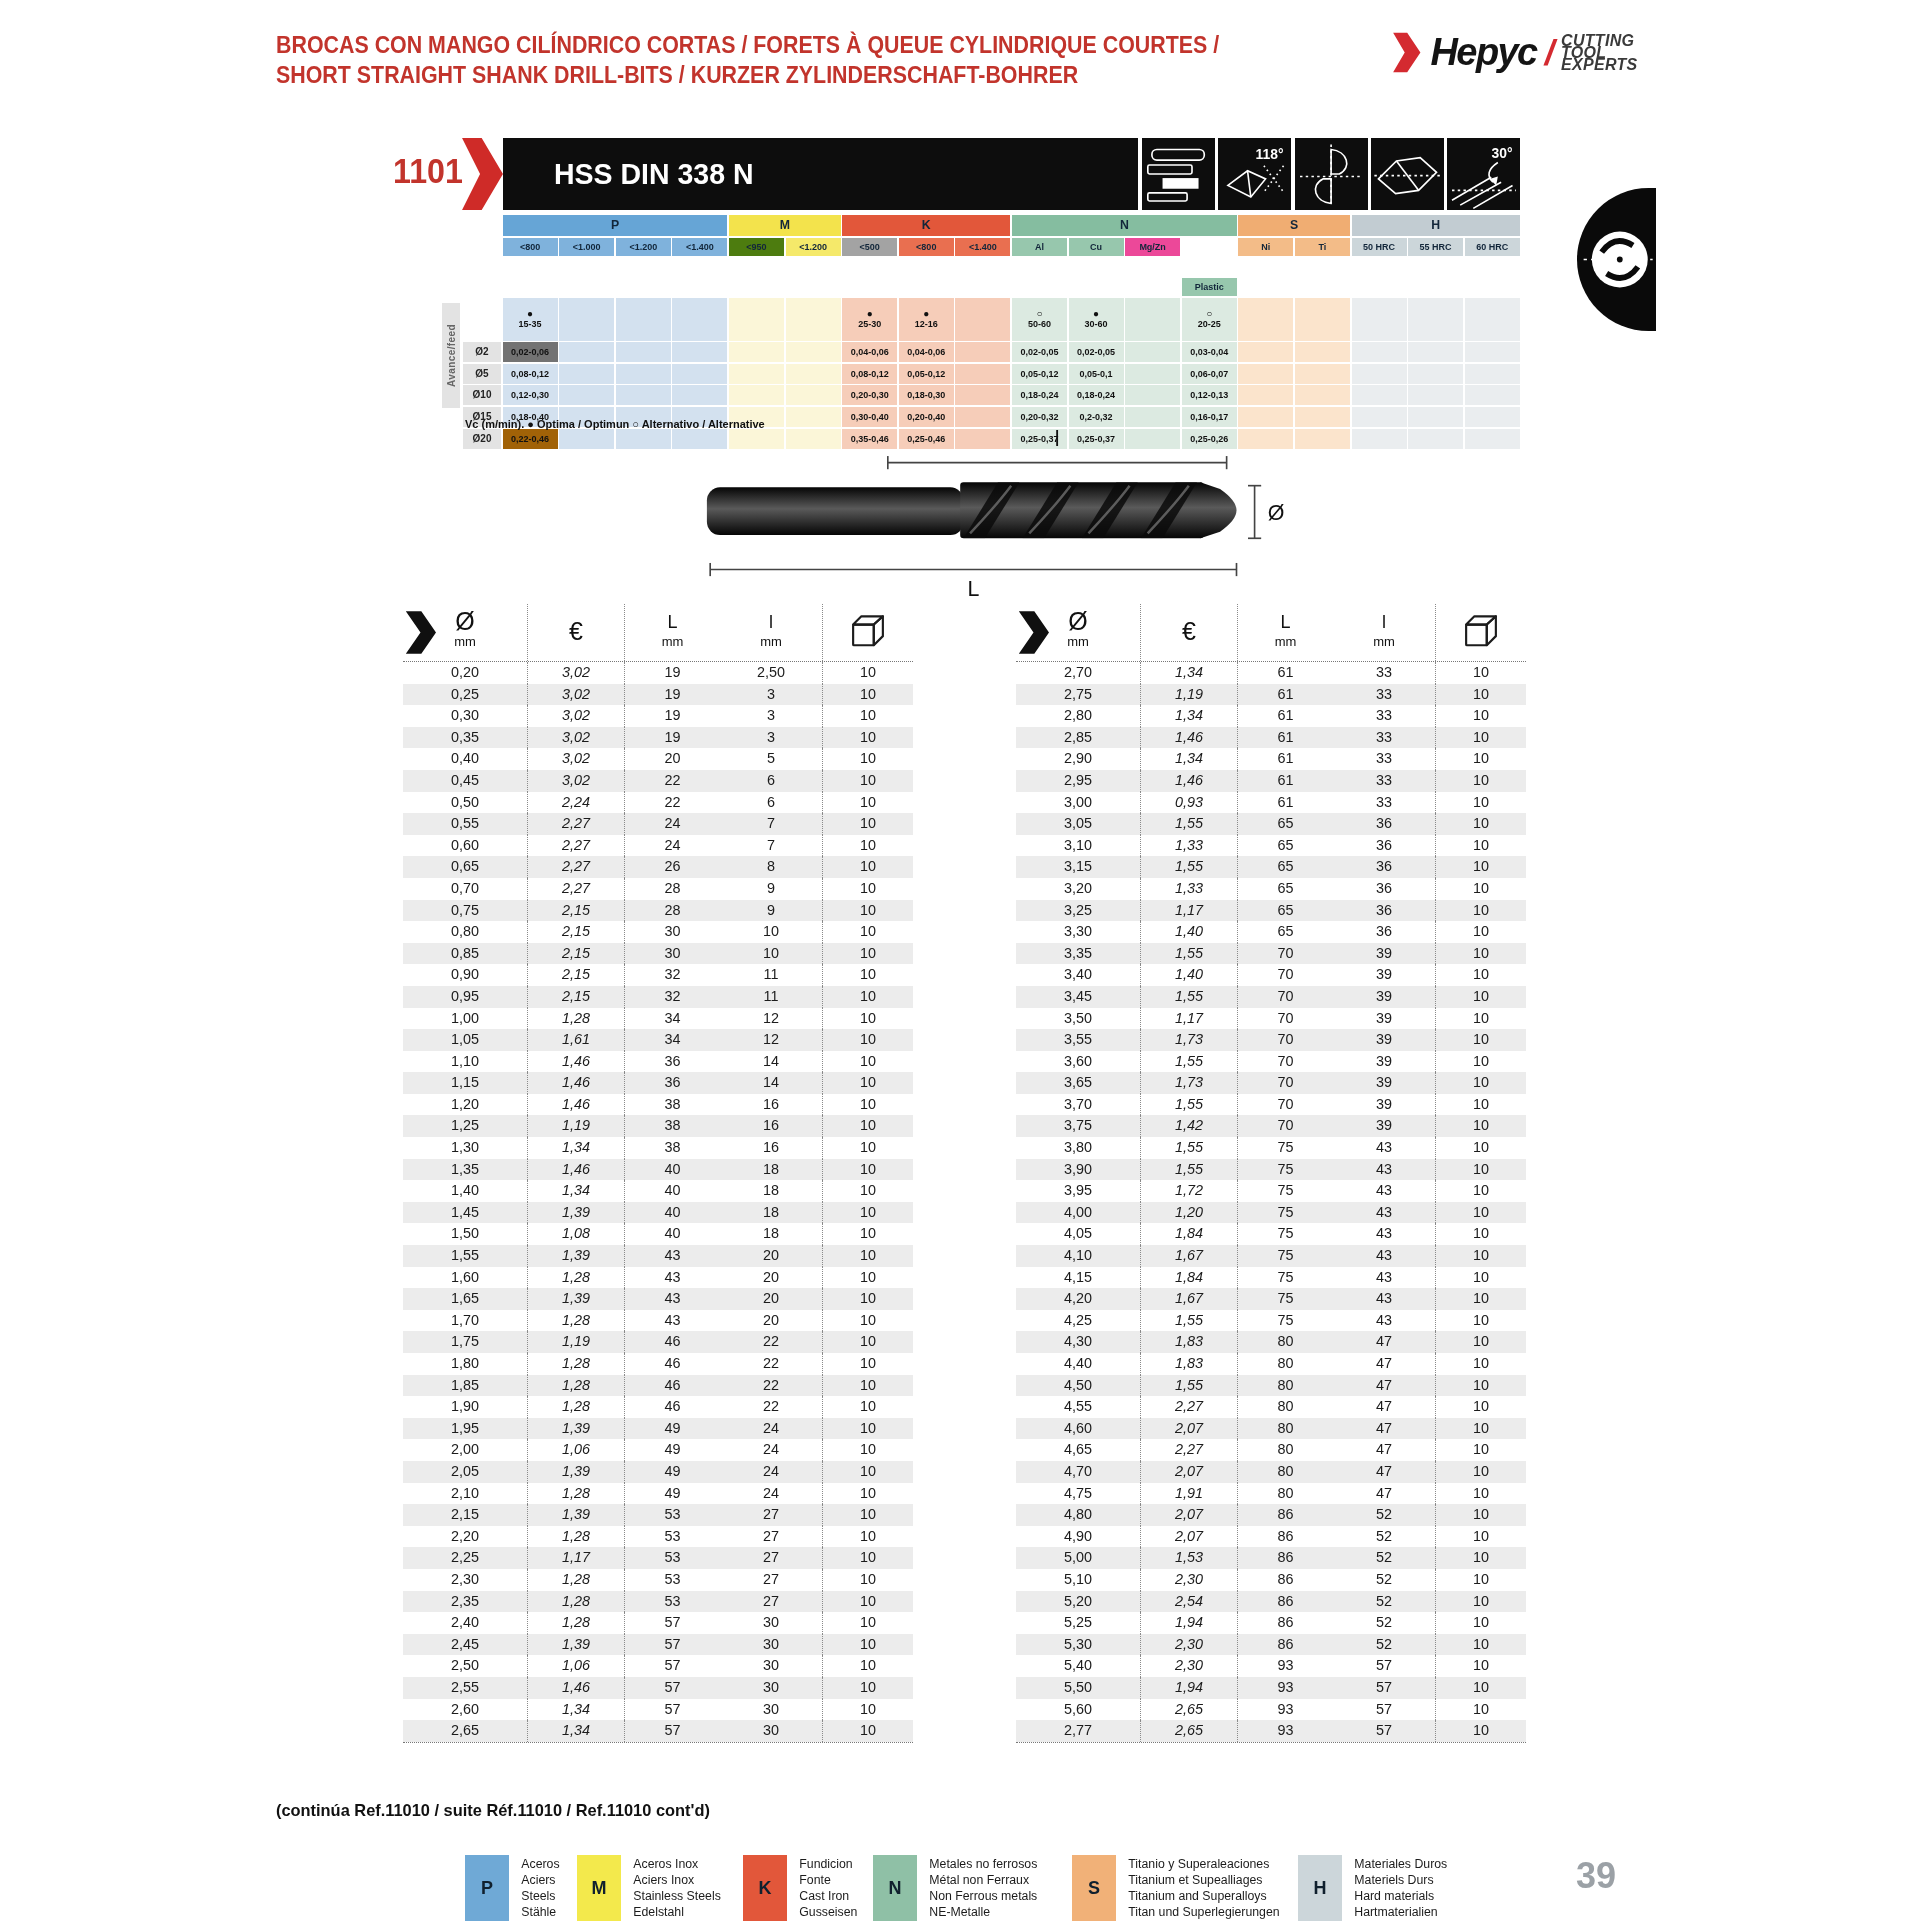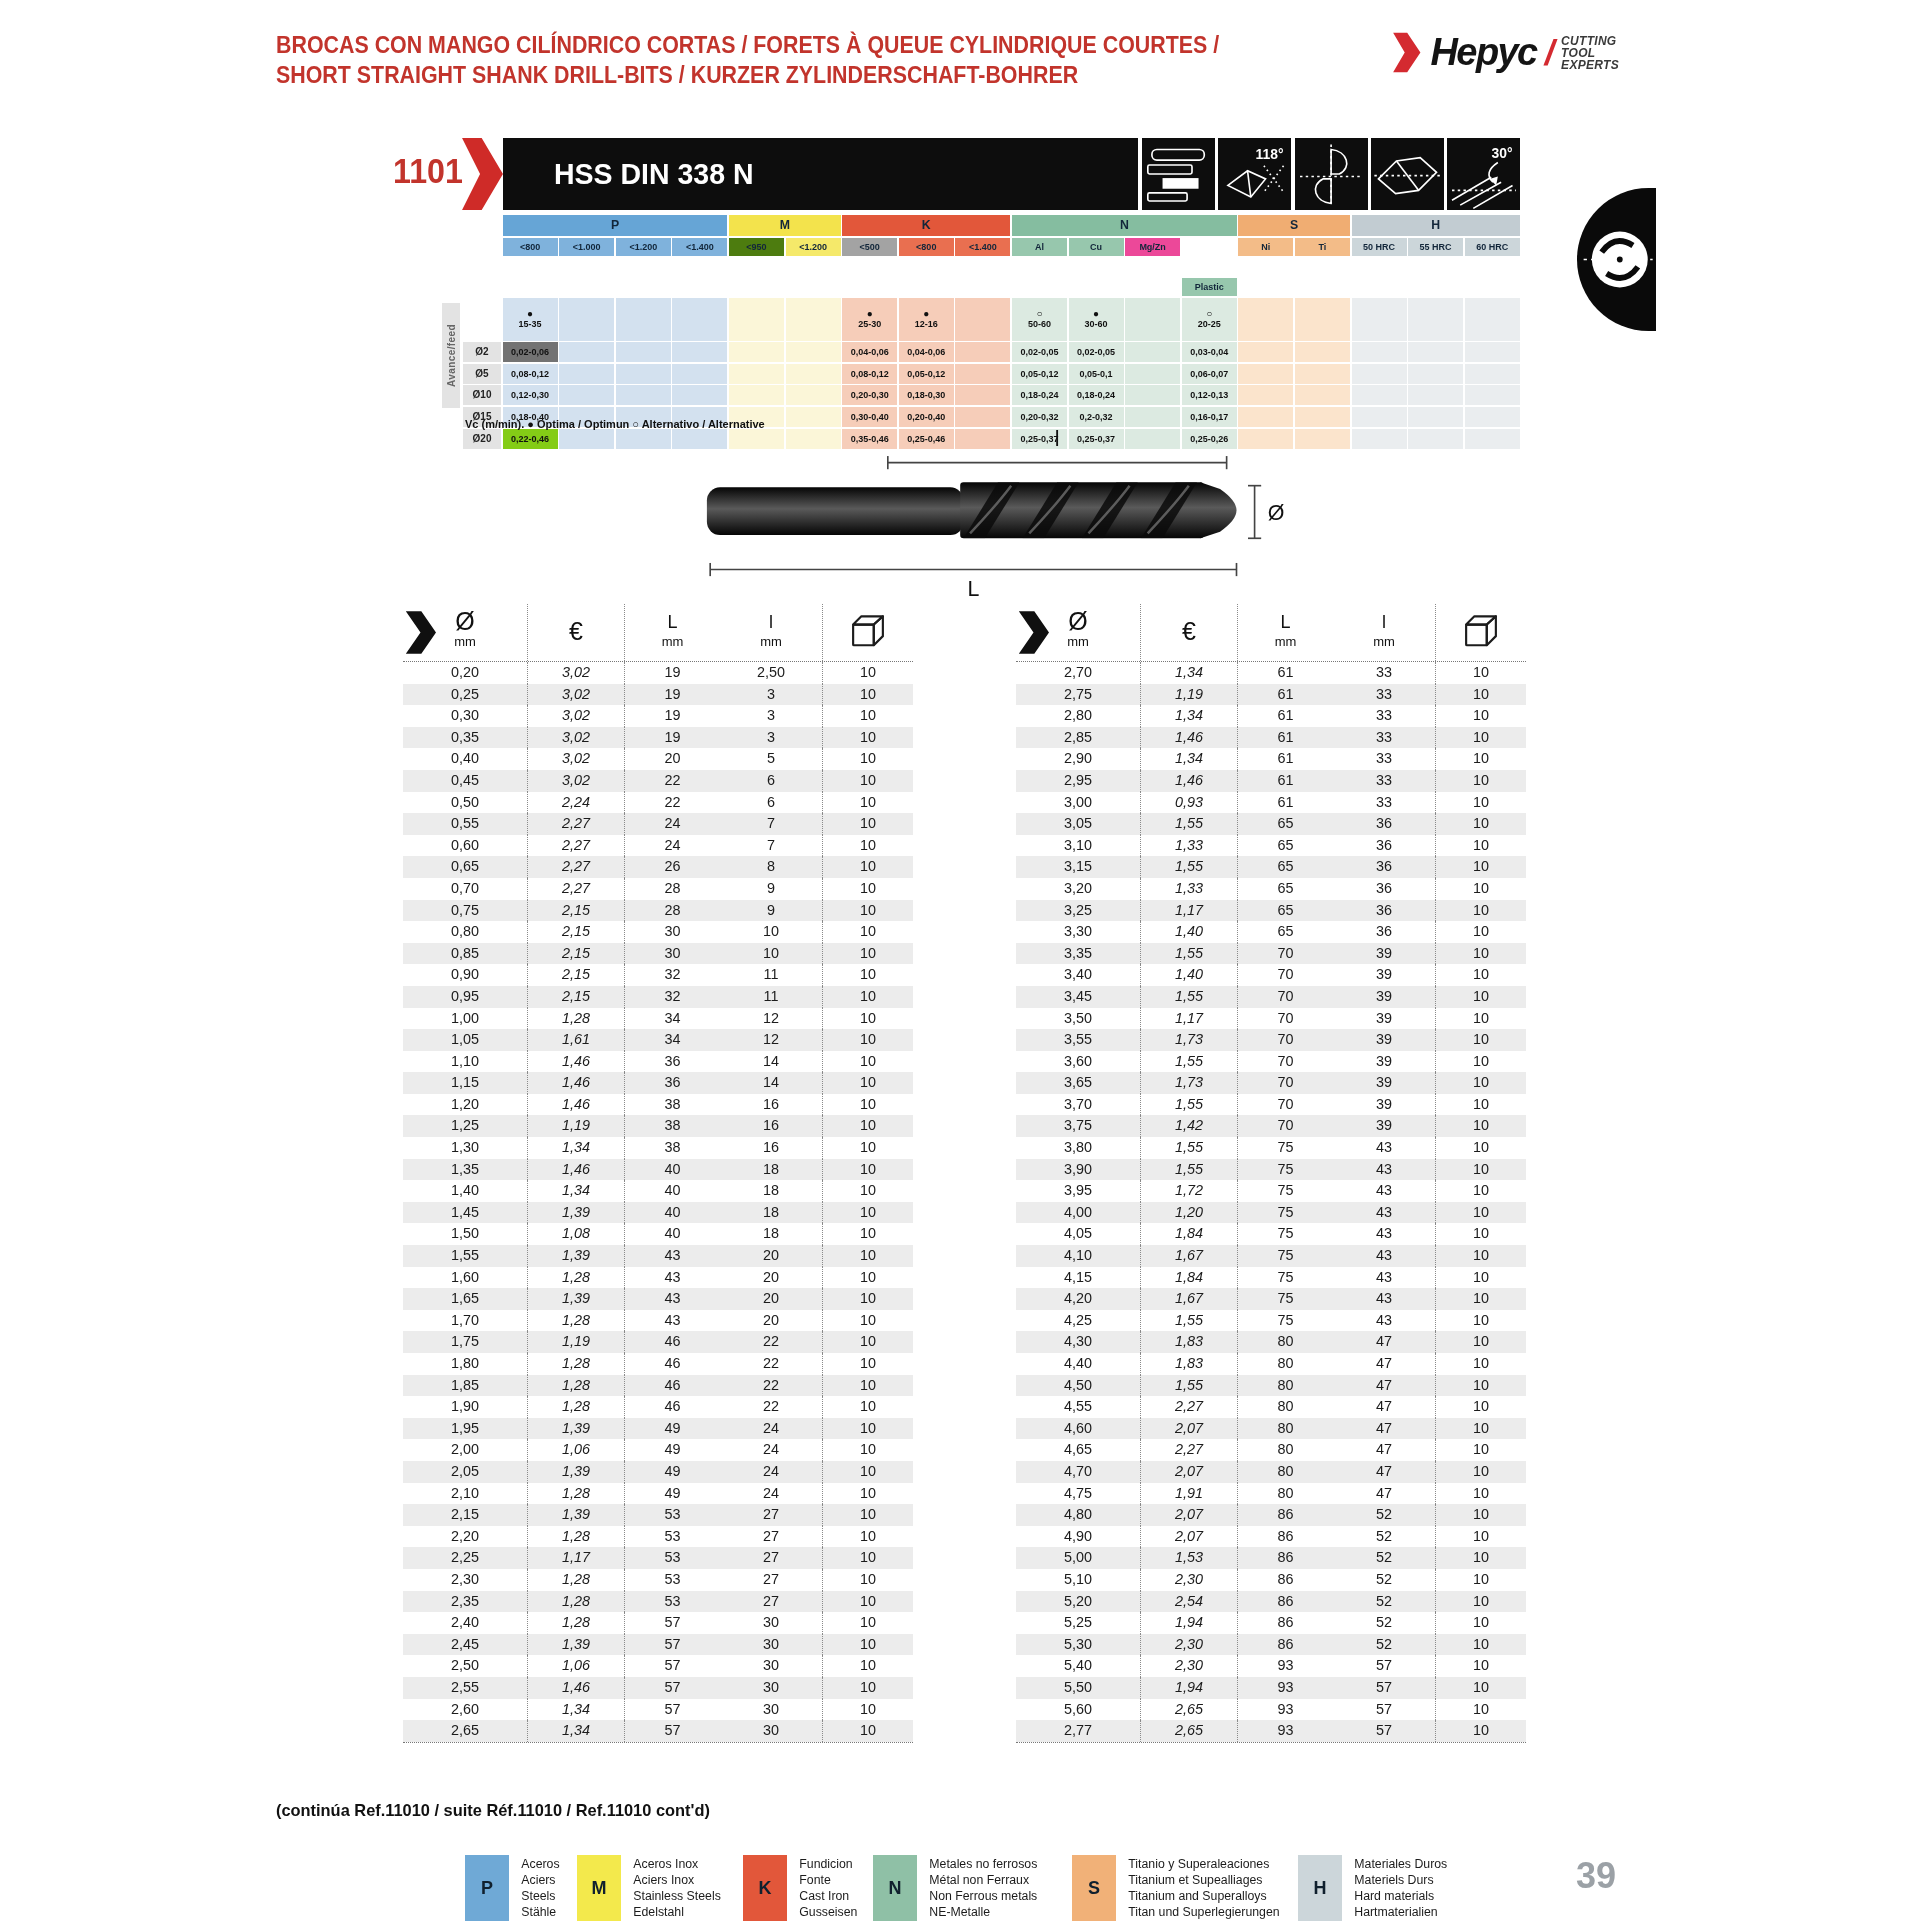--- a/index.html
+++ b/index.html
@@ -4,21 +4,21 @@
 <style>
   html,body{margin:0;padding:0;background:#fff;}
   body{width:1924px;height:1924px;position:relative;font-family:"Liberation Sans",sans-serif;color:#1c1c1c;}
   .page{position:absolute;inset:0;background:#fff;overflow:hidden;}
 
   
   .title{position:absolute;left:276px;top:30px;color:#c2342c;font-weight:bold;font-size:23px;line-height:30px;transform:scaleX(.93);transform-origin:left top;}
   .logo{position:absolute;left:1393px;top:31px;display:flex;align-items:center;}
   .logo-text{font-size:38px;font-weight:bold;font-style:italic;color:#141414;letter-spacing:-1.6px;margin-left:2.5px;}
   .logo-slash{color:#d42a30;font-size:35px;font-style:italic;font-weight:bold;margin:0 6.6px 0 8.2px;}
-  .logo-tag{display:flex;flex-direction:column;font-size:12px;line-height:12px;color:#3a3a3a;font-style:italic;font-weight:bold;letter-spacing:0.3px;padding-top:1.6px;}
+  .logo-tag{display:flex;flex-direction:column;font-size:16px;line-height:12px;color:#3a3a3a;font-style:italic;font-weight:bold;letter-spacing:0.3px;padding-top:1.6px;}
 
   
   .refnum{position:absolute;left:393px;top:151px;color:#c2342c;font-size:35px;font-weight:bold;transform:scaleX(.92);transform-origin:left top;}
   .ref-chevron{position:absolute;left:462px;top:138px;}
   .name-band{position:absolute;left:503px;top:138px;width:635px;height:72px;background:#0d0d0d;color:#fff;display:flex;align-items:center;padding-left:51px;box-sizing:border-box;}
   .name-band span{font-size:30px;font-weight:bold;transform:scaleX(.95);transform-origin:left;}
   .tech-icons{position:absolute;left:1142px;top:138px;display:flex;gap:3.3px;}
   .tech-icon{width:73px;height:72px;background:#0d0d0d;}
   .side-tab{position:absolute;left:1577px;top:188px;width:79px;height:143px;background:#0a0a0a;border-radius:72px 0 0 72px;}
 
@@ -283,21 +283,21 @@
       <div class="mt-cell" style="background: rgb(220, 234, 225);">0,20-0,32</div>
       <div class="mt-cell" style="background: rgb(220, 234, 225);">0,2-0,32</div>
       <div class="mt-cell" style="background: rgb(220, 234, 225);"></div>
       <div class="mt-cell" style="background: rgb(220, 234, 225);">0,16-0,17</div>
       <div class="mt-cell" style="background: rgb(251, 228, 204);"></div>
       <div class="mt-cell" style="background: rgb(251, 228, 204);"></div>
       <div class="mt-cell" style="background: rgb(234, 237, 239);"></div>
       <div class="mt-cell" style="background: rgb(234, 237, 239);"></div>
       <div class="mt-cell" style="background: rgb(234, 237, 239);"></div>
       <div class="mt-lab">Ø20</div>
-      <div class="mt-cell" style="background: #84cc16;">0,22-0,46</div>
+      <div class="mt-cell" style="background: #a16207;">0,22-0,46</div>
       <div class="mt-cell" style="background: rgb(211, 225, 239);"></div>
       <div class="mt-cell" style="background: rgb(211, 225, 239);"></div>
       <div class="mt-cell" style="background: rgb(211, 225, 239);"></div>
       <div class="mt-cell" style="background: rgb(251, 246, 216);"></div>
       <div class="mt-cell" style="background: rgb(251, 246, 216);"></div>
       <div class="mt-cell" style="background: rgb(246, 205, 185);">0,35-0,46</div>
       <div class="mt-cell" style="background: rgb(246, 205, 185);">0,25-0,46</div>
       <div class="mt-cell" style="background: rgb(246, 205, 185);"></div>
       <div class="mt-cell" style="background: rgb(220, 234, 225);">0,25-0,37</div>
       <div class="mt-cell" style="background: rgb(220, 234, 225);">0,25-0,37</div>

